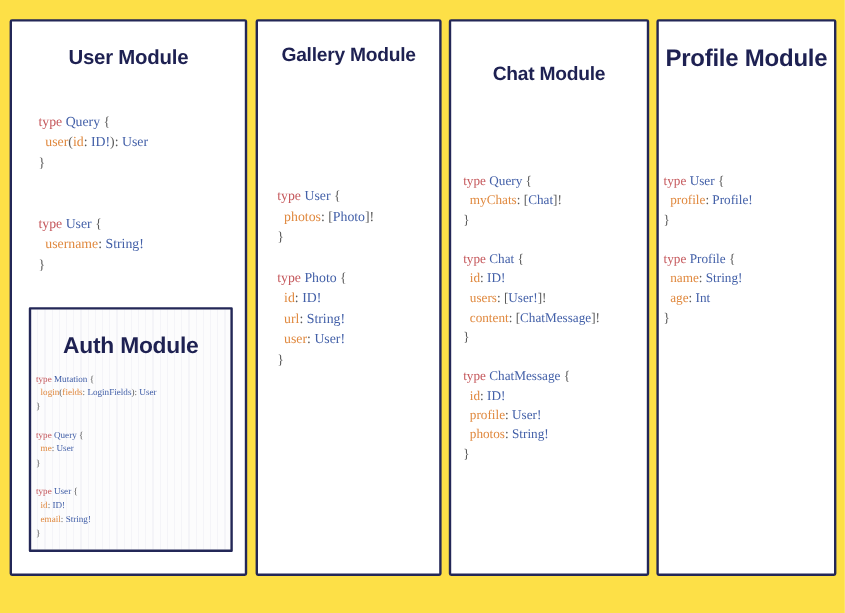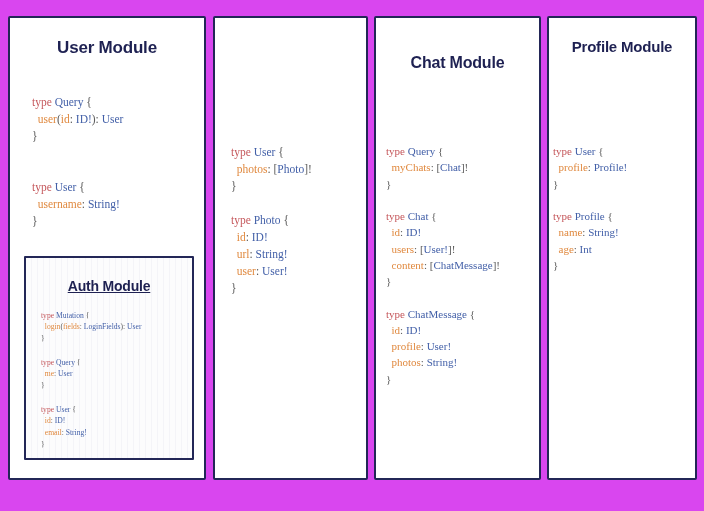--- a/index.html
+++ b/index.html
@@ -10,21 +10,21 @@
   body {
     width: 704px;
     height: 511px;
     font-family: "Liberation Sans", sans-serif;
     overflow: hidden;
   }
   #board {
     position: relative;
     width: 704px;
     height: 511px;
-    background: #d946ef;
+    background: #fde047;
   }
   .panel {
     position: absolute;
     box-sizing: border-box;
     background: #ffffff;
     border: 2px solid #232757;
     border-radius: 2px;
   }
   .panel-title {
     text-align: center;
@@ -47,24 +47,24 @@
 
   
   #panel-user    { left: 8px;   top: 16px; width: 198px; height: 464px; }
   #panel-gallery { left: 213px; top: 16px; width: 155px; height: 464px; }
   #panel-chat    { left: 374px; top: 16px; width: 167px; height: 464px; }
   #panel-profile { left: 547px; top: 16px; width: 150px; height: 464px; }
 
   #panel-user .panel-title    { font-size: 17px; margin-top: 20px; }
   #panel-gallery .panel-title { font-size: 16px; margin-top: 20px; }
   #panel-chat .panel-title    { font-size: 16px; margin-top: 36px; }
-  #panel-profile .panel-title { font-size: 15px; margin-top: 20px; }
+  #panel-profile .panel-title { font-size: 20px; margin-top: 20px; }
 
   #user-code    { position: absolute; left: 22px; top: 64px;  font-size: 11.5px; }
-  #gallery-code { position: absolute; left: 16px; top: 114px; font-size: 11.5px; }
+  #gallery-code { position: absolute; left: 16px; top: 126px; font-size: 11.5px; }
   #chat-code    { position: absolute; left: 10px; top: 114px; font-size: 11px; }
   #profile-code { position: absolute; left: 4px; top: 114px; font-size: 11px; }
 
   
   #panel-auth {
     position: absolute;
     left: 14px;
     top: 238px;
     width: 170px;
     height: 204px;
@@ -73,26 +73,25 @@
     background:
       repeating-linear-gradient(
         to right,
         #fcfcfd 0px, #fcfcfd 5px,
         #f4f4f8 5px, #f4f4f8 6px
       );
     border-radius: 1px;
     overflow: hidden;
   }
   #panel-auth .panel-title {
-    font-size: 14px;
-    text-decoration: underline;
+    font-size: 19px;
   }
   #auth-code {
     position: absolute;
-    left: 15px;
+    left: 4px;
     top: 44px;
     font-size: 7.6px;
     line-height: 1.55;
   }
 </style>
 </head>
 <body>
 
 <div id="board">
 
@@ -118,20 +117,21 @@
 <span class="p">}</span>
 <span class="p"></span>
 <span class="k">type </span><span class="tn">User</span><span class="p"> {</span>
 <span class="p">  </span><span class="f">id</span><span class="p">: </span><span class="tn">ID!</span>
 <span class="p">  </span><span class="f">email</span><span class="p">: </span><span class="tn">String!</span>
 <span class="p">}</span></pre>
     </div>
   </div>
 
   <div class="panel" id="panel-gallery">
+    <div class="panel-title">Gallery Module</div>
     <pre class="code" id="gallery-code"><span class="k">type </span><span class="tn">User</span><span class="p"> {</span>
 <span class="p">  </span><span class="f">photos</span><span class="p">: </span><span class="p">[</span><span class="tn">Photo</span><span class="p">]!</span>
 <span class="p">}</span>
 <span class="p"></span>
 <span class="k">type </span><span class="tn">Photo</span><span class="p"> {</span>
 <span class="p">  </span><span class="f">id</span><span class="p">: </span><span class="tn">ID!</span>
 <span class="p">  </span><span class="f">url</span><span class="p">: </span><span class="tn">String!</span>
 <span class="p">  </span><span class="f">user</span><span class="p">: </span><span class="tn">User!</span>
 <span class="p">}</span></pre>
   </div>

